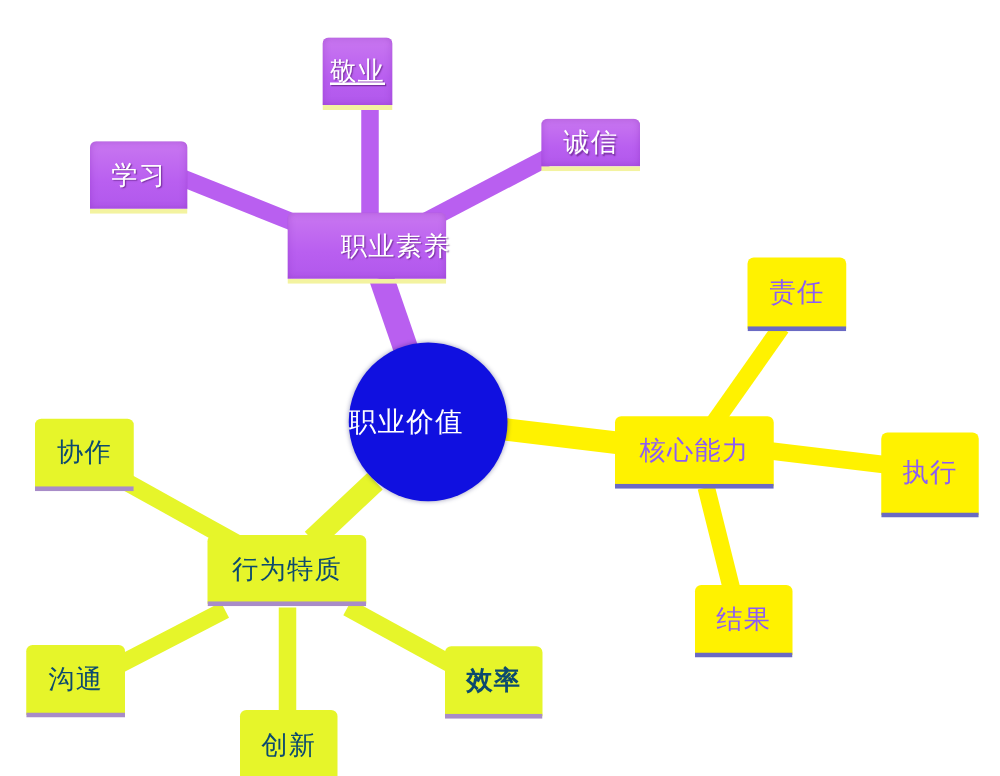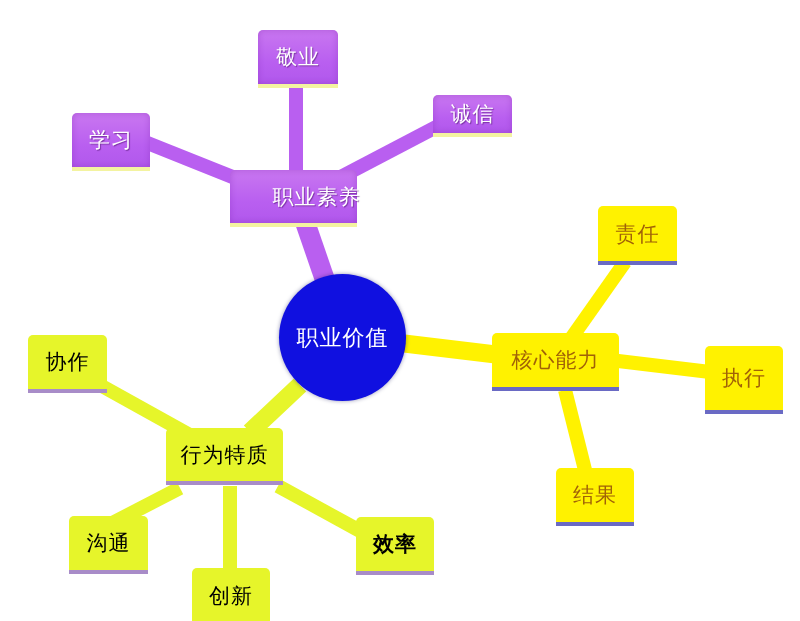--- a/index.html
+++ b/index.html
@@ -5,24 +5,24 @@
   html, body { margin:0; padding:0; }
   body { width:800px; height:621px; background:#ffffff; position:relative; overflow:hidden;
          font-family:"DejaVu Sans", "Liberation Sans", sans-serif; }
   svg.edges { position:absolute; left:0; top:0; width:800px; height:621px; }
   .node { position:absolute; box-sizing:border-box; display:flex; align-items:center; justify-content:center;
           font-size:21px; border-radius:5px 5px 0 0; letter-spacing:1px; }
   .node span { white-space:nowrap; }
   .purple { background:linear-gradient(#c977f0, #b95ff0 60%, #b158ec); color:#ffffff;
             border-bottom:4px solid #f3f3a0; box-shadow: inset 0 0 6px rgba(120,30,170,0.35);
             text-shadow: 1px 1px 1px rgba(80,20,110,0.6); }
-  .yellow { background:#fff200; color:#a16207; border-bottom:4px solid #6a6ac4; }
-  .lime { background:#e6f52a; color:#000000; border-bottom:4px solid #a88cc8; }
+  .yellow { background:#fff200; color:#8b5cf6; border-bottom:4px solid #6a6ac4; }
+  .lime { background:#e6f52a; color:#0c4a6e; border-bottom:4px solid #a88cc8; }
   .center { position:absolute; border-radius:50%; background:#1010e0; color:#ffffff;
-            display:flex; align-items:center; justify-content:center; font-size:22px;
+            display:flex; align-items:center; justify-content:flex-start; font-size:22px;
             box-shadow: 0 0 4px rgba(0,0,80,0.4); letter-spacing:1px; }
 </style>
 </head>
 <body>
 
 <svg class="edges" viewBox="0 0 800 621">
 
   <g stroke="#b95ff0" stroke-linecap="butt" fill="none">
     <line x1="325" y1="280" x2="305" y2="222" stroke-width="20"></line>
     <line x1="296" y1="180" x2="296" y2="85" stroke-width="14"></line>
@@ -39,21 +39,21 @@
 
   <g stroke="#e6f52a" stroke-linecap="butt" fill="none">
     <line x1="300" y1="385" x2="250" y2="432" stroke-width="18"></line>
     <line x1="190" y1="435" x2="100" y2="385" stroke-width="14"></line>
     <line x1="180" y1="488" x2="95" y2="532" stroke-width="14"></line>
     <line x1="230" y1="486" x2="230" y2="570" stroke-width="14"></line>
     <line x1="278" y1="486" x2="362" y2="532" stroke-width="14"></line>
   </g>
 </svg>
 
-<div class="node purple" style="left:258px;top:30px;width:80px;height:58px;">
+<div class="node purple" style="left:258px;top:30px;width:56px;height:58px;text-decoration:underline;">
   <span>敬业</span>
 </div>
 <div class="node purple" style="left:433px;top:95px;width:79px;height:42px;">
   <span>诚信</span>
 </div>
 <div class="node purple" style="left:72px;top:113px;width:78px;height:58px;align-items:center;">
   <span>学习</span>
 </div>
 <div class="node purple" style="left:230px;top:170px;width:127px;height:57px;padding-left:46px;">
   <span>职业素养</span>
@@ -69,27 +69,27 @@
 <div class="node yellow" style="left:598px;top:206px;width:79px;height:59px;">
   <span>责任</span>
 </div>
 <div class="node yellow" style="left:705px;top:346px;width:78px;height:68px;">
   <span>执行</span>
 </div>
 <div class="node yellow" style="left:556px;top:468px;width:78px;height:58px;">
   <span>结果</span>
 </div>
 
-<div class="node lime" style="left:166px;top:428px;width:117px;height:57px;">
+<div class="node lime" style="left:166px;top:428px;width:127px;height:57px;">
   <span>行为特质</span>
 </div>
 <div class="node lime" style="left:28px;top:335px;width:79px;height:58px;">
   <span>协作</span>
 </div>
-<div class="node lime" style="left:21px;top:516px;width:79px;height:58px;margin-left:48px;">
+<div class="node lime" style="left:21px;top:516px;width:79px;height:58px;">
   <span>沟通</span>
 </div>
 <div class="node lime" style="left:192px;top:568px;width:78px;height:60px;">
   <span>创新</span>
 </div>
 <div class="node lime" style="left:356px;top:517px;width:78px;height:58px;font-weight:bold;">
   <span>效率</span>
 </div>
 
 </body></html>

